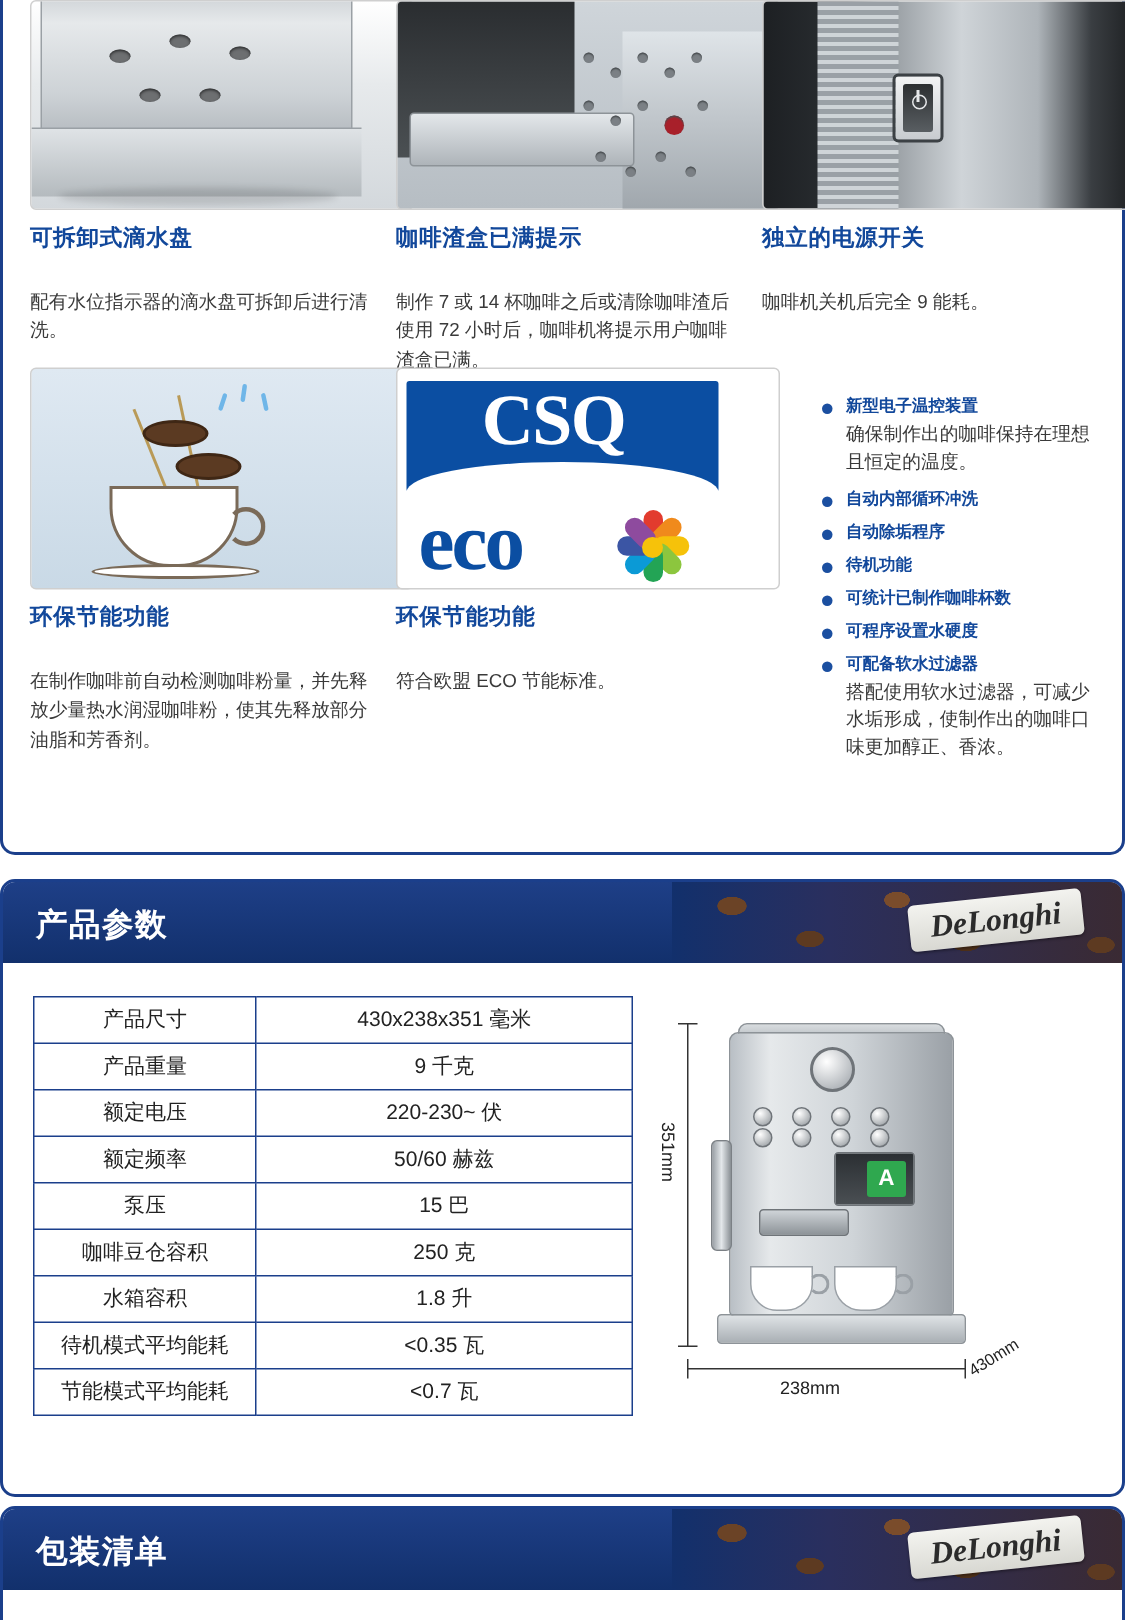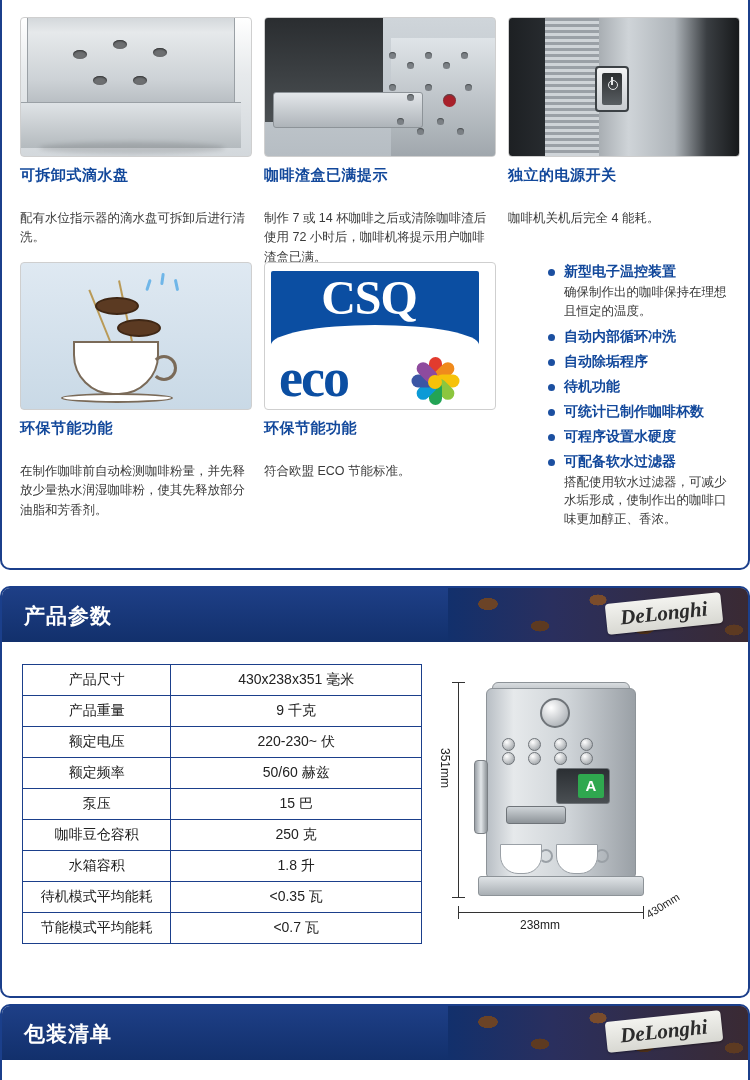--- a/index.html
+++ b/index.html
@@ -21,24 +21,23 @@
     background:#fff;
     padding:0 18px;
   }
   .feature-row { display:flex; gap:18px; }
   .row1 { position:absolute; left:18px; top:90px; width:714px; }
   .row2 { position:absolute; left:18px; top:335px; width:714px; }
 
   .f-col { width:226px; }
 
   .thumb {
-    width:232px; height:140px; border:1px solid #cfcfcf;
+    width:256px; height:140px; border:1px solid #cfcfcf;
     border-radius:4px; overflow:hidden; position:relative;
     background:#e9edf0;
-    margin-top:17px;
   }
   .thumb.tall { height:148px; }
 
   .f-title {
     color:#12489b; font-weight:bold; font-size:15px;
     margin:9px 0 5px 0; letter-spacing:.5px;font-family:Liberation Serif, serif;
   }
   .f-desc { font-size:12.5px; line-height:1.55; color:#3a3a3a;margin-top:24px; }
 
   
@@ -171,21 +170,21 @@
   
   .bullets { width:240px; padding-top:2px; }
   .bullets li {
     list-style:none; position:relative; padding-left:16px;
     margin-bottom:7px;
   }
   .bullets li:before {
     content:""; position:absolute; left:0; top:6px;
     width:7px; height:7px; border-radius:50%; background:#1b4fa0;
   }
-  .b-title { color:#12489b; font-weight:bold; font-size:14px; }
+  .b-title { color:#12489b; font-weight:bold; font-size:11px; }
   .b-sub { font-size:12.5px; line-height:1.5; color:#3a3a3a; margin-top:2px; }
 
   
   .section {
     position:absolute; left:0; width:750px;
     border:2px solid #1b3f8b; border-radius:10px; background:#fff;
   }
   .sec-params { top:586px; height:412px; }
   .sec-pack   { top:1004px; height:140px; }
 
@@ -343,21 +342,21 @@
       </div>
 
       <div class="f-col">
         <div class="thumb t3">
           <div class="plate"></div>
           <div class="sw">
               <div class="rock"></div>
             </div>
         </div>
         <div class="f-title">独立的电源开关</div>
-        <div class="f-desc">咖啡机关机后完全 4 能耗。</div>
+        <div class="f-desc">咖啡机关机后完全 9 能耗。</div>
       </div>
 
     </div>
 
     <div class="feature-row row2">
 
       <div class="f-col">
         <div class="thumb t4 tall">
           <div class="steam" style="left:126px; top:16px; transform:rotate(18deg);"></div>
           <div class="steam" style="left:140px; top:10px; transform:rotate(8deg);"></div>

